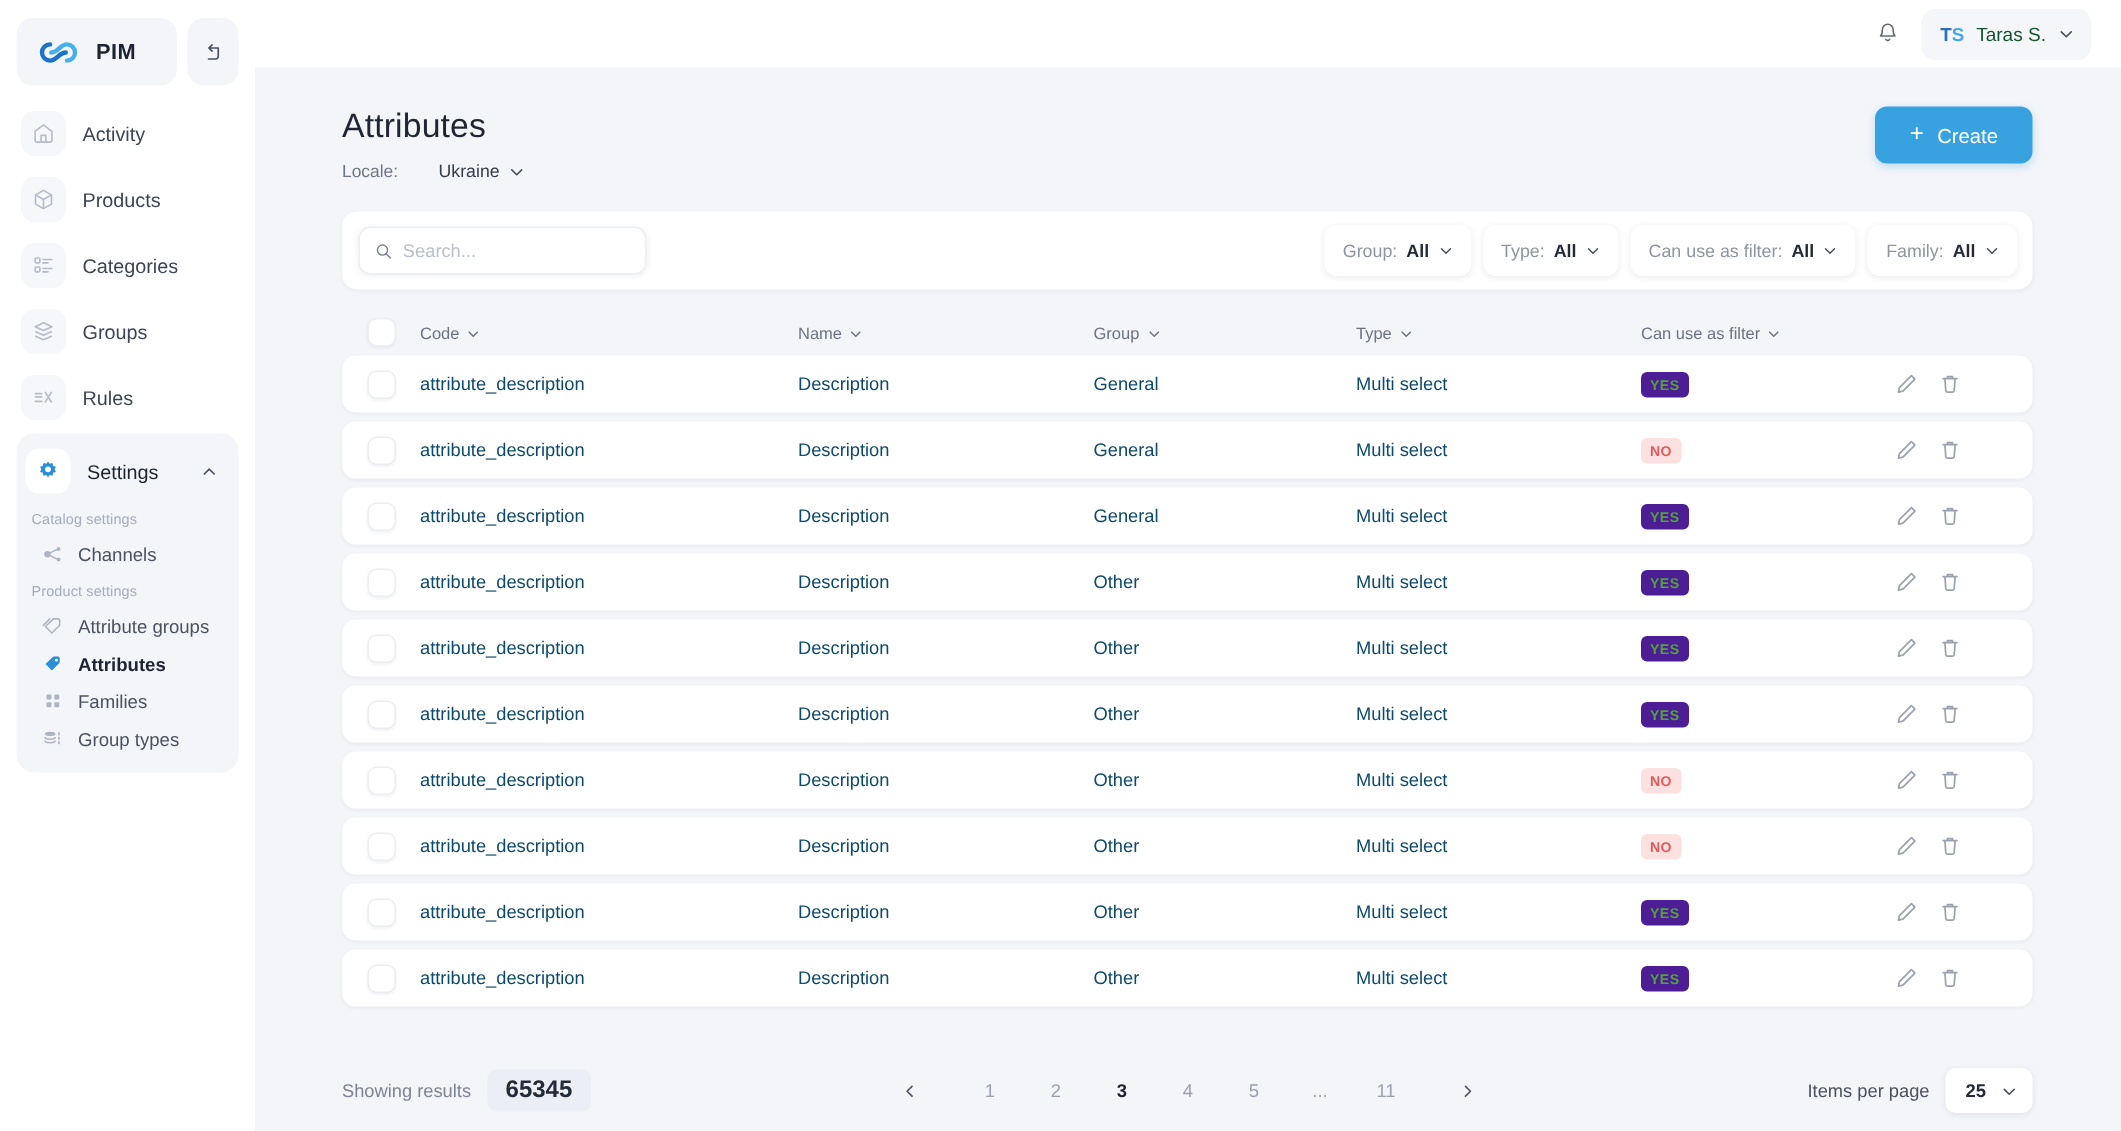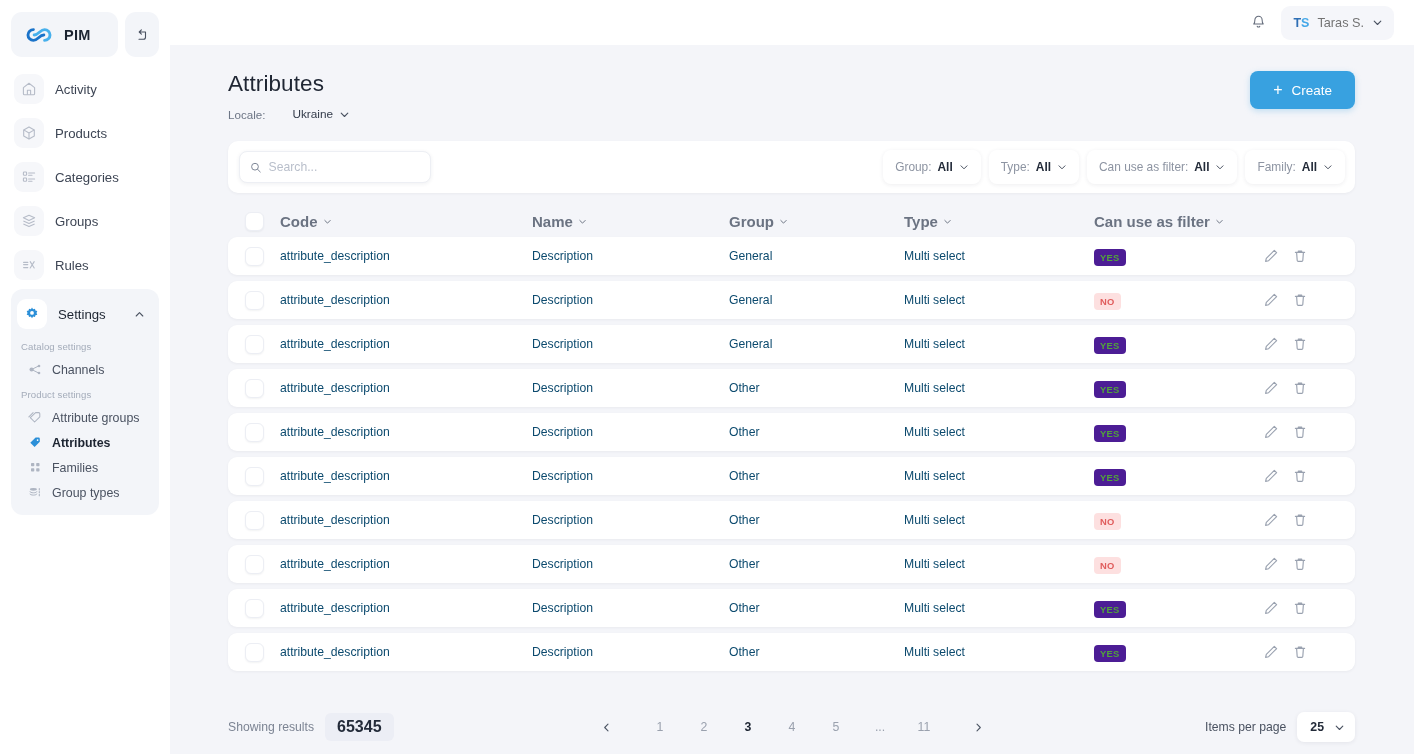--- a/index.html
+++ b/index.html
@@ -75,21 +75,21 @@
     display: flex; align-items: center; justify-content: flex-end;
     padding-right: 20px; gap: 6px;
   }
   .bell { width: 34px; height: 34px; display: flex; align-items: center; justify-content: center; cursor: pointer; }
   .userchip {
     height: 34px; background: #f5f6fa; border-radius: 9px;
     display: flex; align-items: center; gap: 8px; padding: 0 11px 0 12px; cursor: pointer;
   }
   .initials { font-size: 12.5px; font-weight: 700; }
   .i1 { color: #2f6fb5; } .i2 { color: #45a8e8; }
-  .uname { font-size: 12.7px; color: #737373; }
+  .uname { font-size: 12.7px; color: #14532d; }
 
   .content {
     flex: 1 1 auto; background: #f4f5f9;
     padding: 0 0 0 0; position: relative; overflow: hidden;
   }
   .inner { padding: 26px 59px 0 58px; }
 
   .title-row { display: flex; align-items: flex-start; justify-content: space-between; }
   .page-title { font-size: 22.5px; color: #1f2633; font-weight: 400; letter-spacing: .1px; }
   .locale-row { display: flex; align-items: center; gap: 6px; margin-top: 10px; cursor: pointer; }
@@ -143,21 +143,21 @@
     box-shadow: 0 1px 3px rgba(35,44,66,.05);
   }
   .c-chk   { width: 52px; flex: 0 0 52px; display: flex; align-items: center; justify-content: center; }
   .c-code  { width: 252px; flex: 0 0 252px; }
   .c-name  { width: 197px; flex: 0 0 197px; }
   .c-group { width: 175px; flex: 0 0 175px; }
   .c-type  { width: 190px; flex: 0 0 190px; }
   .c-filt  { flex: 1 1 auto; }
   .c-act   { width: 92px; flex: 0 0 92px; display: flex; align-items: center; gap: 13px; justify-content: flex-start; }
 
-  .th { font-size: 15px; color: #6b7382; display: inline-flex; align-items: center; gap: 5px; cursor: pointer; font-weight: bold; }
+  .th { font-size: 11px; color: #6b7382; display: inline-flex; align-items: center; gap: 5px; cursor: pointer; }
   .td { font-size: 12.2px; color: #0c4a6e; }
   .chkbox {
     width: 19px; height: 19px; border-radius: 6px; background: #fff;
     border: 1px solid #eceef4; cursor: pointer;
     box-shadow: 0 1px 2px rgba(35,44,66,.06);
   }
   .badge {
     display: inline-block; font-size: 9.4px; font-weight: 700; letter-spacing: .3px;
     padding: 3px 6px; border-radius: 4px;
   }

